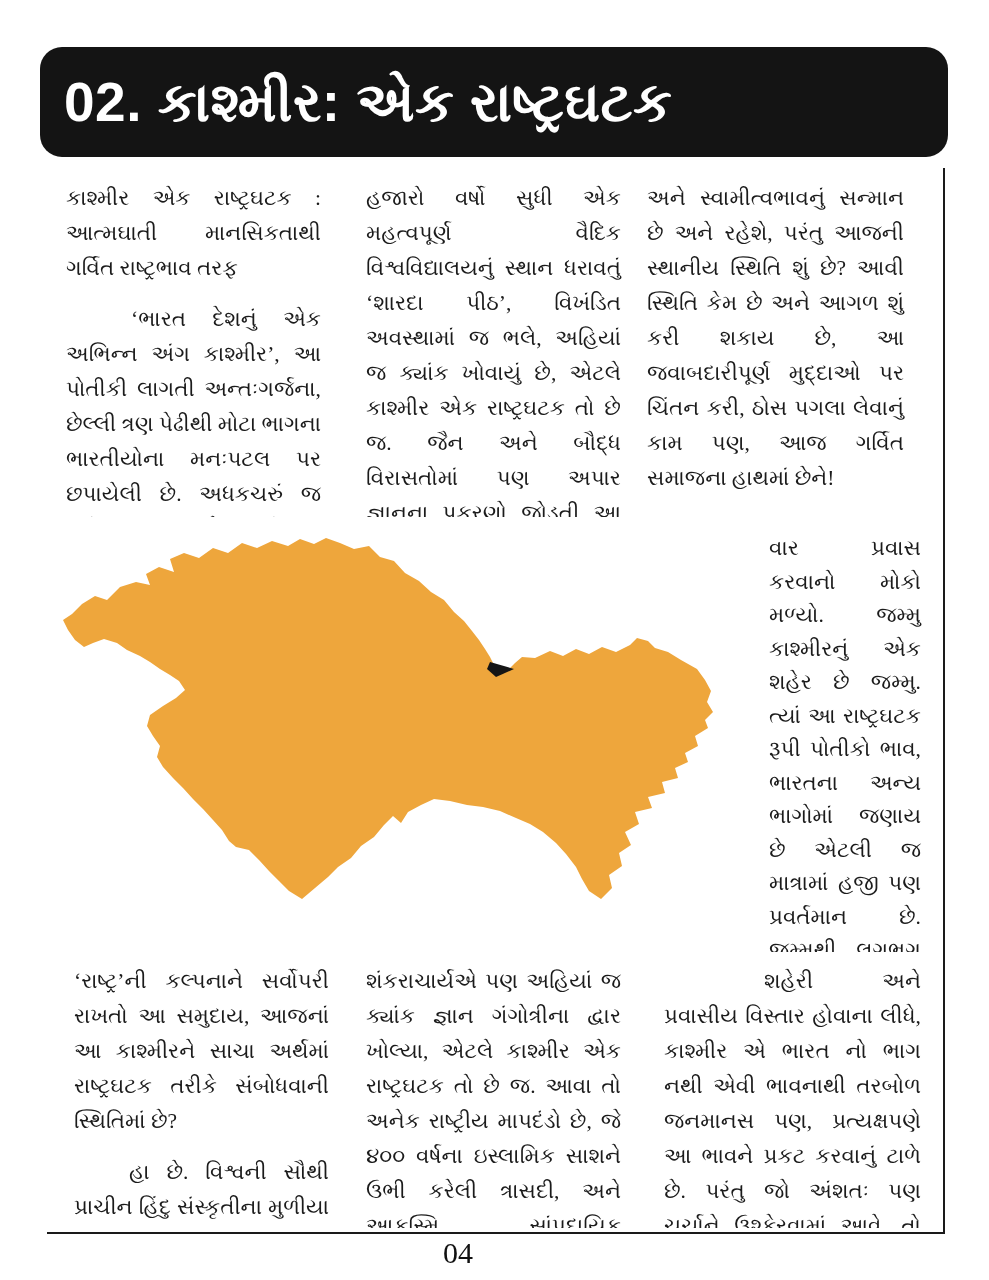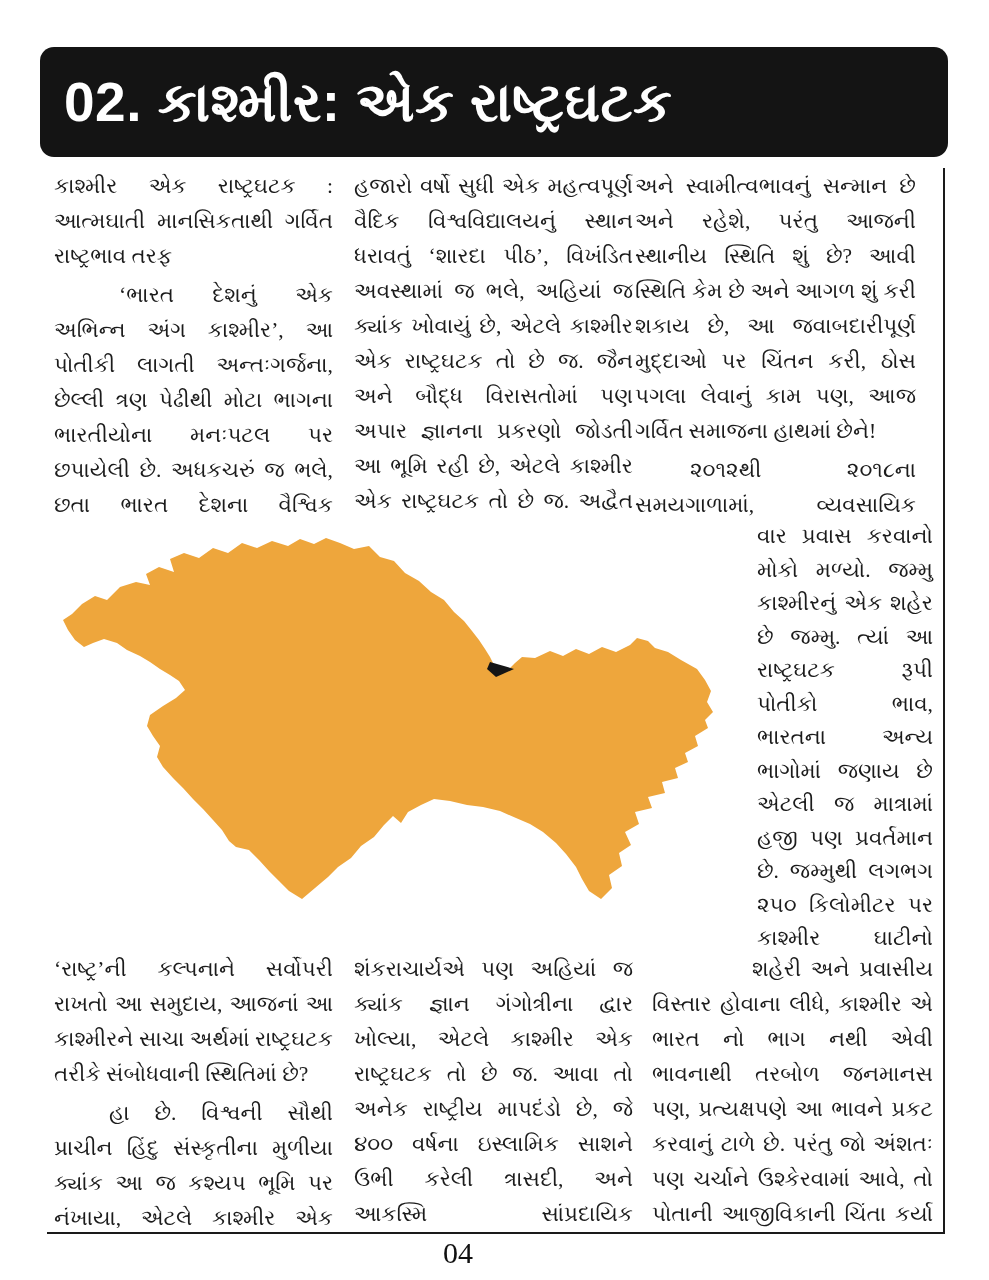--- a/index.html
+++ b/index.html
@@ -10,21 +10,21 @@
     background: #ffffff;
     overflow: hidden;
     font-family: "Liberation Serif", "DejaVu Serif", serif;
     color: #1b1b1b;
   }
   .banner {
     position: absolute;
     left: 40px; top: 47px;
     width: 908px; height: 110px;
     background: #141414;
-    border-radius: 14px;
+    border-radius: 22px;
     display: flex;
     align-items: center;
     box-sizing: border-box;
     padding: 0 24px;
   }
   .banner-title {
     color: #ffffff;
     font-family: "Liberation Sans", "DejaVu Sans", sans-serif;
     font-weight: 700;
     font-size: 55px;
@@ -32,32 +32,32 @@
     letter-spacing: 0.5px;
     white-space: nowrap;
   }
   .col {
     position: absolute;
     text-align: justify;
     font-size: 21.5px;
     line-height: 35px;
     overflow: hidden;
   }
-  .col p { margin: 4px; }
+  .col p { margin: 16px; }
   #col1, #col2, #col3 { top: 165px; height: 352px; }
   #col1 { left: 50px;  width: 287px; }
   #col2 { left: 350px; width: 287px; }
   #col3 { left: 631px; width: 289px; }
   #side-col {
     left: 753px; top: 516px;
     width: 184px; height: 436px;
     line-height: 33.5px;
   }
   #bcol1, #bcol2, #bcol3 { top: 948px; height: 280px; }
-  #bcol1 { left: 50px;  width: 287px; }
+  #bcol1 { left: 58px;  width: 287px; }
   #bcol2 { left: 350px; width: 287px; }
   #bcol3 { left: 648px; width: 289px; }
   .indent-sm { text-indent: 55px; }
   .indent-md { text-indent: 65px; }
   .indent-lg { text-indent: 100px; }
   .map-wrap {
     position: absolute;
     left: 60px; top: 530px;
     width: 660px; height: 420px;
   }

